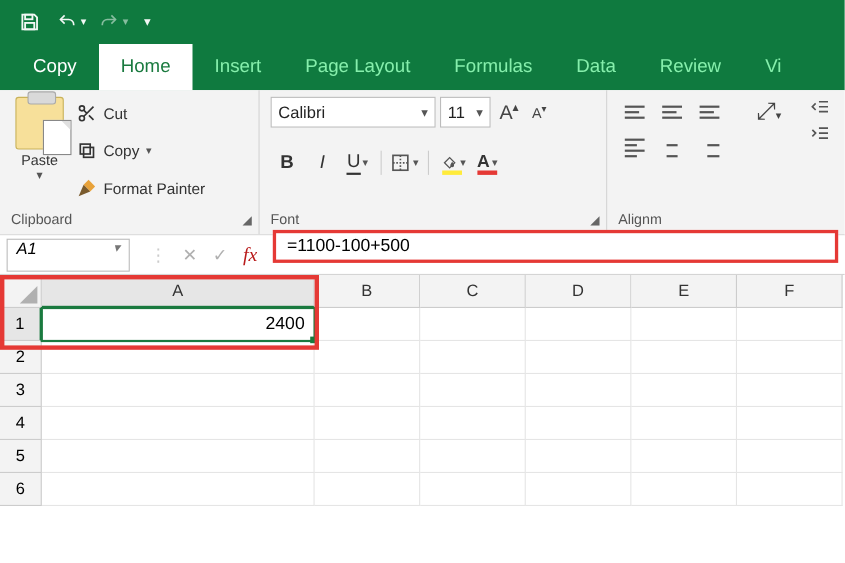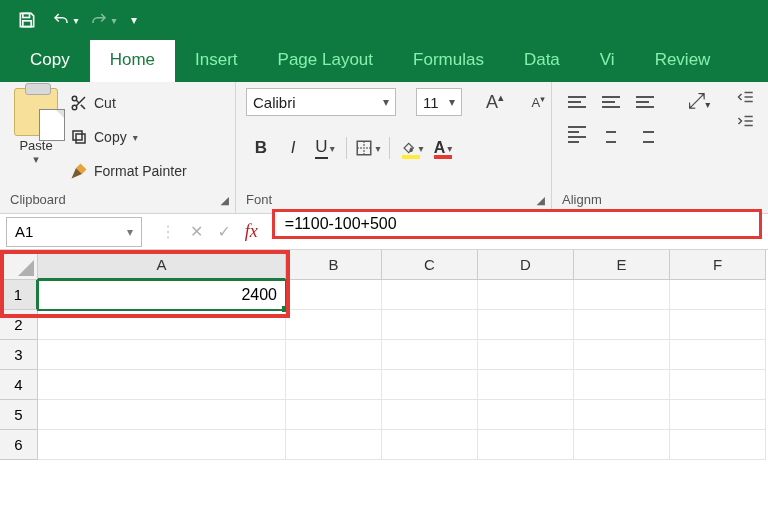--- a/index.html
+++ b/index.html
@@ -73,21 +73,21 @@
     width: 26px; height: 32px; background: #fff; border: 1px solid #888;
   }
   .paste-icon .doc::before {
     content:""; position:absolute; top:0; right:0; width:0;height:0;
     border-top:8px solid #e0e0e0; border-left:8px solid transparent;
   }
   .clip-right { display:flex; flex-direction:column; gap:4px; font-size:14px; color:#333; }
   .clip-right .row { display:flex; align-items:center; gap:6px; }
 
   
-  .font-top { display:flex; gap:20px; align-items:center; }
+  .font-top { display:flex; gap:4px; align-items:center; }
   .combo {
     background:#fff; border:1px solid #bcbcbc; height:28px;
     display:flex; align-items:center; padding:0 6px;
     font-size:15px; color:#222;
   }
   .combo .arrow { margin-left:auto; color:#555; font-size:12px; padding-left:6px;}
   .font-name { width:150px; }
   .font-size { width:46px; }
   .grow { font-size:18px; color:#444; padding:0 4px;}
   .shrink{ font-size:13px; color:#444; padding:0 4px;}
@@ -110,24 +110,25 @@
   .indent-col{ display:flex; flex-direction:column; gap:6px; margin-left:8px;}
   .wrap-col{ margin-left:10px; width:42px; text-align:center;}
   .wrap-icon{ font-size:22px; color:#444;}
 
   
   .fbar {
     display:flex; align-items:center; height:36px;
     border-bottom:1px solid #d4d4d4; background:#fff;
   }
   .namebox {
-    width:136px; height:30px; margin:0 6px;
+    width:112px; height:30px; margin:0 6px;
     border:1px solid #bcbcbc; background:#fff;
-    display:flex; align-items:center; padding:0 8px;
+    display:flex; align-items:flex-start; padding:0 8px;
     font-size:15px;
+    font-style:italic;
   }
   .namebox .arrow{ margin-left:auto; color:#777; font-size:12px;}
   .fx-tools{ display:flex; align-items:center; gap:14px; padding:0 12px; color:#b0b0b0;}
   .fx-tools .sep{ color:#ccc;}
   .fx { font-style:italic; font-family:"Times New Roman",serif; font-size:18px; color:#b91c1c;}
   .formula-input{
     flex:1; height:30px; margin:0 6px 16px 2px;
     border:3px solid #e53935; background:#fff;
     display:flex; align-items:center; padding:0 10px;
     font-size:16px;
@@ -216,22 +217,22 @@
   </div>
 </div>
 
 <div class="tabbar">
   <div class="tab file">Copy</div>
   <div class="tab active">Home</div>
   <div class="tab">Insert</div>
   <div class="tab">Page Layout</div>
   <div class="tab">Formulas</div>
   <div class="tab">Data</div>
+  <div class="tab">Review</div>
   <div class="tab">Vi</div>
-  <div class="tab">Review</div>
 </div>
 
 <div class="ribbon">
 
   <div class="group" style="width:236px">
     <div class="group-body">
       <div class="paste-big">
         <div class="paste-icon">
             <div class="doc"></div>
           </div>

